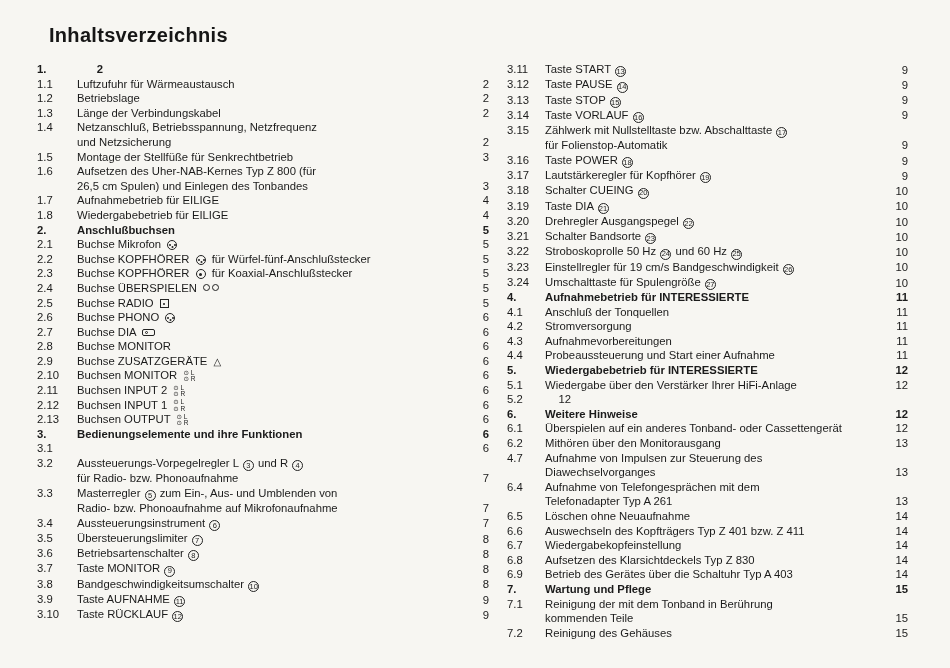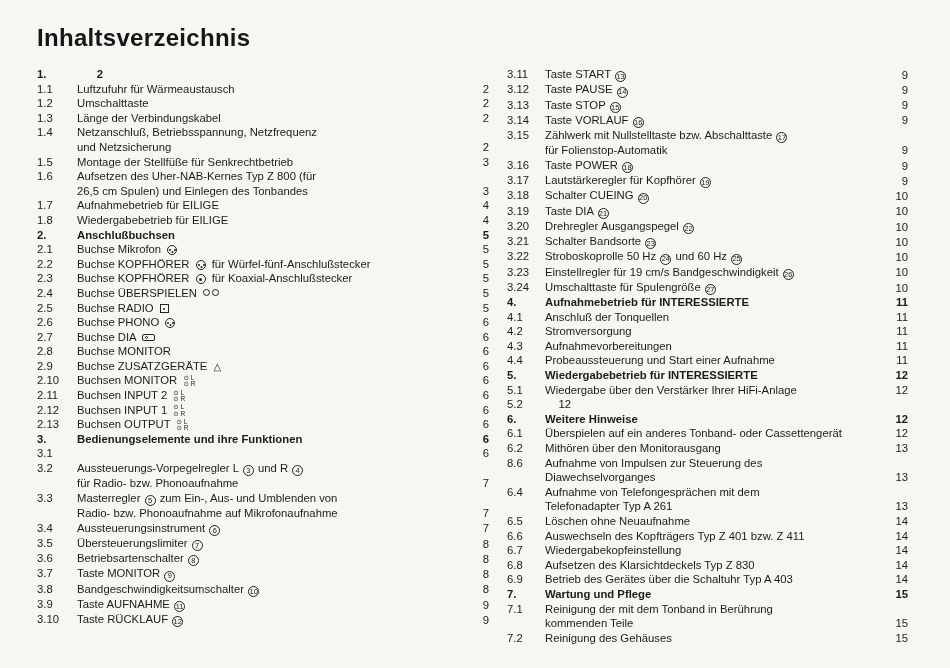--- a/index.html
+++ b/index.html
@@ -3,21 +3,21 @@
 <meta charset="utf-8">
 <style>
   html,body{margin:0;padding:0}
   body{
     width:950px;height:668px;overflow:hidden;
     background:#f7f6f2;color:#1b1b1b;
     font-family:"Liberation Sans", sans-serif;
   }
   .sheet{padding:24px 42px 0 37px}
   .page-title{
-    font-size:24px;font-weight:bold;margin:0 0 15px 0;
+    font-size:20px;font-weight:bold;margin:0 0 15px 12px;
     letter-spacing:.3px;color:#161616;
   }
   .cols{display:flex;gap:18px}
   .col{display:flex;flex-direction:column}
   .col-left{flex:0 0 452px}
   .col-right{flex:1 1 auto}
   .row{display:flex;align-items:flex-end;font-size:11.3px;line-height:14.6px}
   .row.bold{font-weight:bold}
   .num{flex:0 0 40px;align-self:flex-start}
   .col-right .num{flex:0 0 38px}
@@ -72,21 +72,21 @@
         <div class="row">
           <span class="num">1.1</span>
           <div class="txt">
             <div class="line">Luftzufuhr für Wärmeaustausch</div>
           </div>
           <span class="pg">2</span>
         </div>
         <div class="row">
           <span class="num">1.2</span>
           <div class="txt">
-            <div class="line">Umschalttaste</div>
+            <div class="line">Betriebslage</div>
           </div>
           <span class="pg">2</span>
         </div>
         <div class="row">
           <span class="num">1.3</span>
           <div class="txt">
             <div class="line">Länge der Verbindungskabel</div>
           </div>
           <span class="pg">2</span>
         </div>
@@ -472,21 +472,21 @@
           <span class="pg">12</span>
         </div>
         <div class="row">
           <span class="num">6.2</span>
           <div class="txt">
             <div class="line">Mithören über den Monitorausgang</div>
           </div>
           <span class="pg">13</span>
         </div>
         <div class="row">
-          <span class="num">8.6</span>
+          <span class="num">4.7</span>
           <div class="txt">
             <div class="line">Aufnahme von Impulsen zur Steuerung des</div>
             <div class="line">Diawechselvorganges</div>
           </div>
           <span class="pg">13</span>
         </div>
         <div class="row">
           <span class="num">6.4</span>
           <div class="txt">
             <div class="line">Aufnahme von Telefongesprächen mit dem</div>

